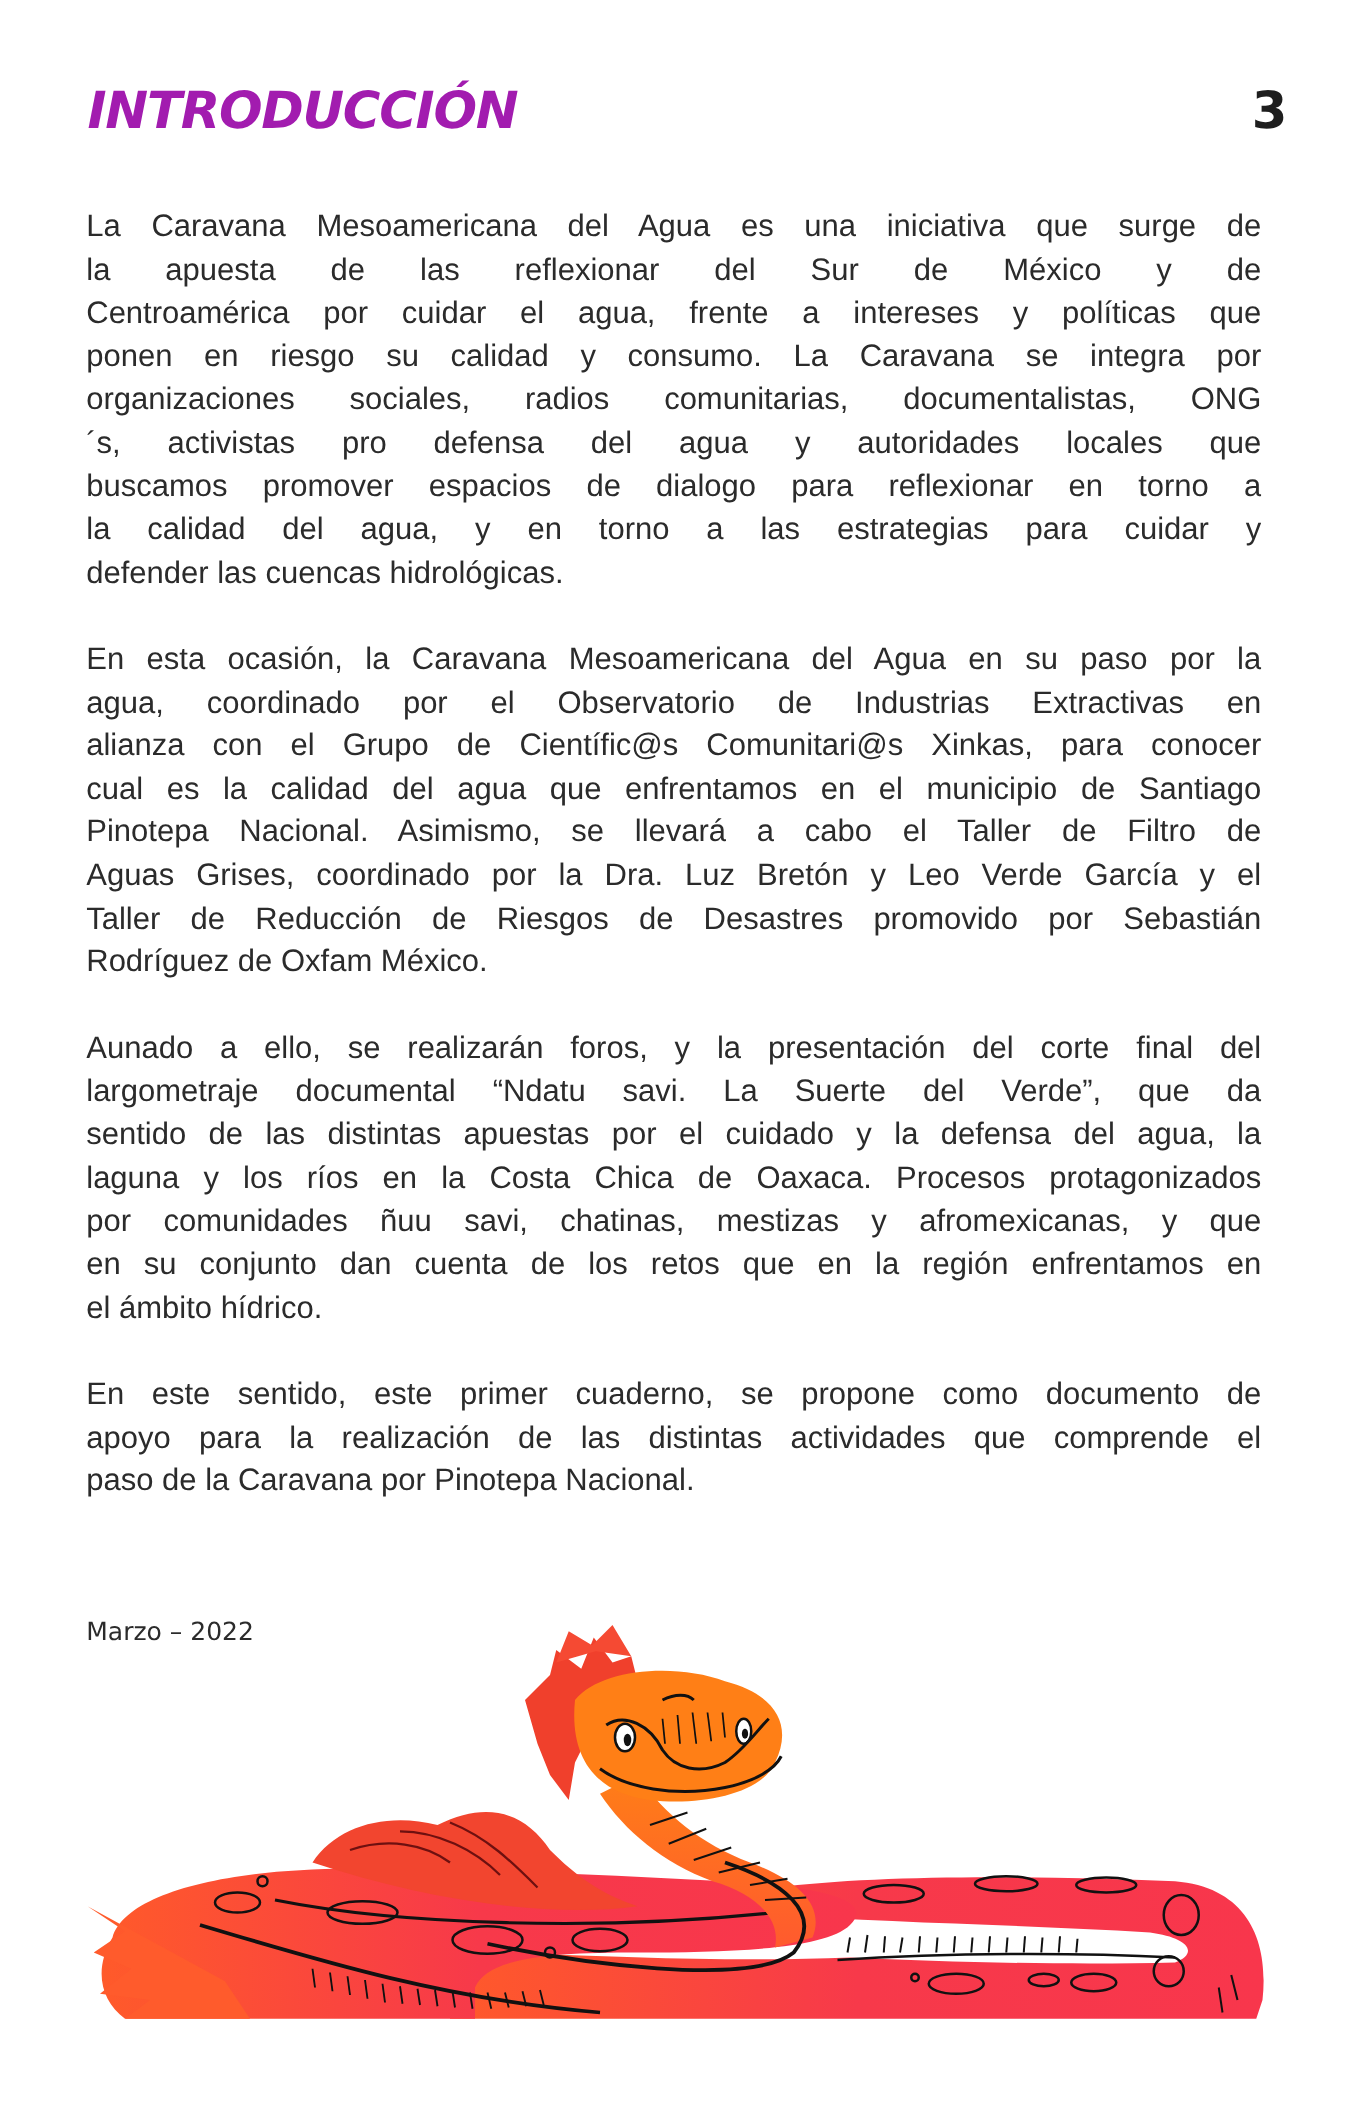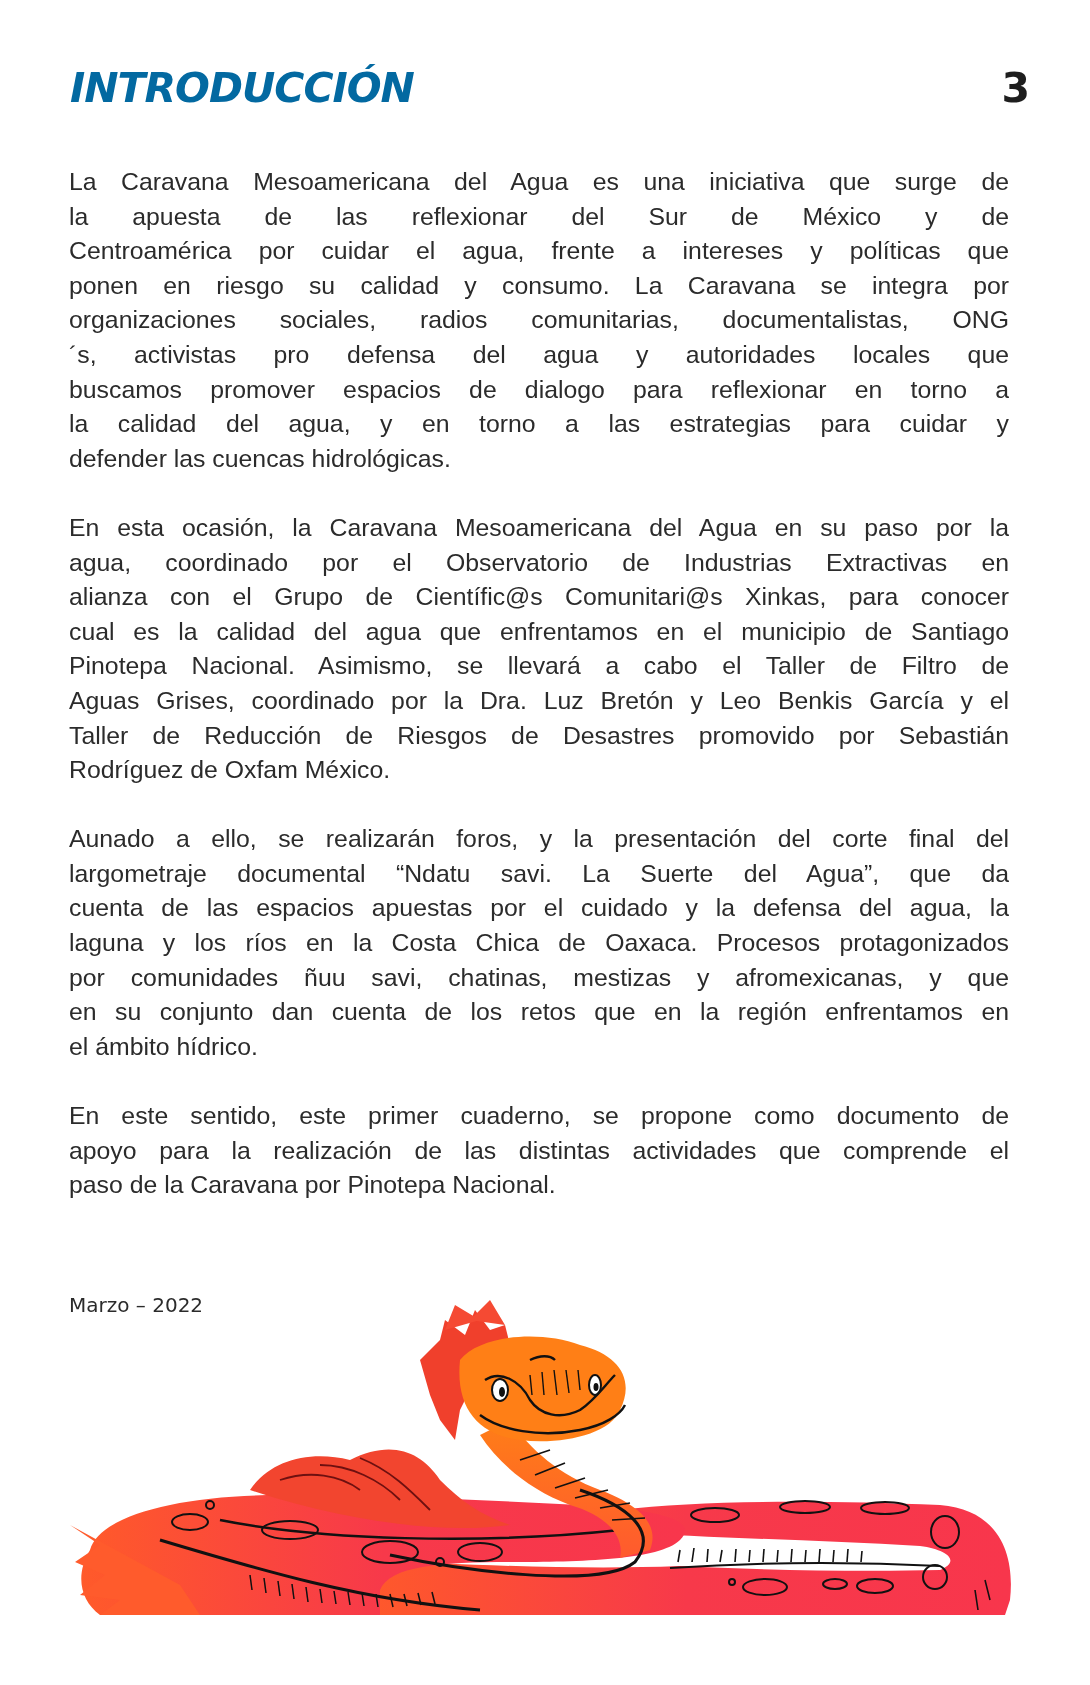--- a/index.html
+++ b/index.html
@@ -1,21 +1,21 @@
 <!DOCTYPE html>
 <html><head>
 <meta charset="utf-8">
 <style>
   html, body { margin: 0; padding: 0; background: #ffffff; }
   body { width: 1090px; height: 1685px; position: relative; overflow: hidden; }
   .page { position: absolute; left: 0; top: 0; width: 1090px; height: 1685px; background: #fff; }
   .title {
     position: absolute; left: 70px; top: 62px;
     font-family: "DejaVu Sans", sans-serif; font-weight: bold; font-style: italic;
-    font-size: 41px; color: #0369a1; letter-spacing: -1px; margin: 0; line-height: 52px;
+    font-size: 41px; color: #a21caf; letter-spacing: -1px; margin: 0; line-height: 52px;
   }
   .page-number {
     position: absolute; left: 990px; top: 62px; width: 40px; text-align: right;
     font-family: "DejaVu Sans", sans-serif; font-weight: bold;
     font-size: 41px; color: #1e1e1e; line-height: 52px;
   }
   .body { position: absolute; left: 69px; width: 940px; top: 165px;
     font-family: Liberation Sans, sans-serif; font-size: 24.8px; color: #2b2b2b; }
   .para { margin: 0 0 34.6px 0; }
   .line { display: block; height: 34.6px; line-height: 34.6px; white-space: nowrap; }
@@ -42,28 +42,28 @@
       <span class="line j">buscamos promover espacios de dialogo para reflexionar en torno a</span>
       <span class="line j">la calidad del agua, y en torno a las estrategias para cuidar y</span>
       <span class="line">defender las cuencas hidrológicas.</span>
     </p>
     <p class="para">
       <span class="line j">En esta ocasión, la Caravana Mesoamericana del Agua en su paso por la</span>
       <span class="line j">agua, coordinado por el Observatorio de Industrias Extractivas en</span>
       <span class="line j">alianza con el Grupo de Científic@s Comunitari@s Xinkas, para conocer</span>
       <span class="line j">cual es la calidad del agua que enfrentamos en el municipio de Santiago</span>
       <span class="line j">Pinotepa Nacional. Asimismo, se llevará a cabo el Taller de Filtro de</span>
-      <span class="line j">Aguas Grises, coordinado por la Dra. Luz Bretón y Leo Benkis García y el</span>
+      <span class="line j">Aguas Grises, coordinado por la Dra. Luz Bretón y Leo Verde García y el</span>
       <span class="line j">Taller de Reducción de Riesgos de Desastres promovido por Sebastián</span>
       <span class="line">Rodríguez de Oxfam México.</span>
     </p>
     <p class="para">
       <span class="line j">Aunado a ello, se realizarán foros, y la presentación del corte final del</span>
-      <span class="line j">largometraje documental “Ndatu savi. La Suerte del Agua”, que da</span>
-      <span class="line j">cuenta de las espacios apuestas por el cuidado y la defensa del agua, la</span>
+      <span class="line j">largometraje documental “Ndatu savi. La Suerte del Verde”, que da</span>
+      <span class="line j">sentido de las distintas apuestas por el cuidado y la defensa del agua, la</span>
       <span class="line j">laguna y los ríos en la Costa Chica de Oaxaca. Procesos protagonizados</span>
       <span class="line j">por comunidades ñuu savi, chatinas, mestizas y afromexicanas, y que</span>
       <span class="line j">en su conjunto dan cuenta de los retos que en la región enfrentamos en</span>
       <span class="line">el ámbito hídrico.</span>
     </p>
     <p class="para">
       <span class="line j">En este sentido, este primer cuaderno, se propone como documento de</span>
       <span class="line j">apoyo para la realización de las distintas actividades que comprende el</span>
       <span class="line">paso de la Caravana por Pinotepa Nacional.</span>
     </p>

